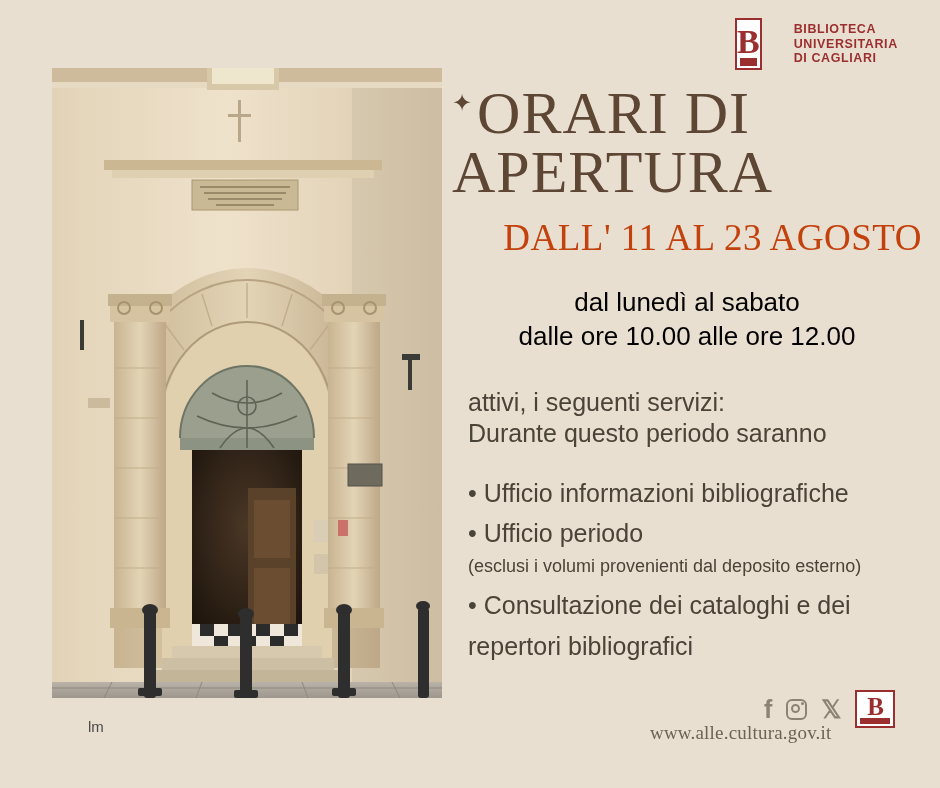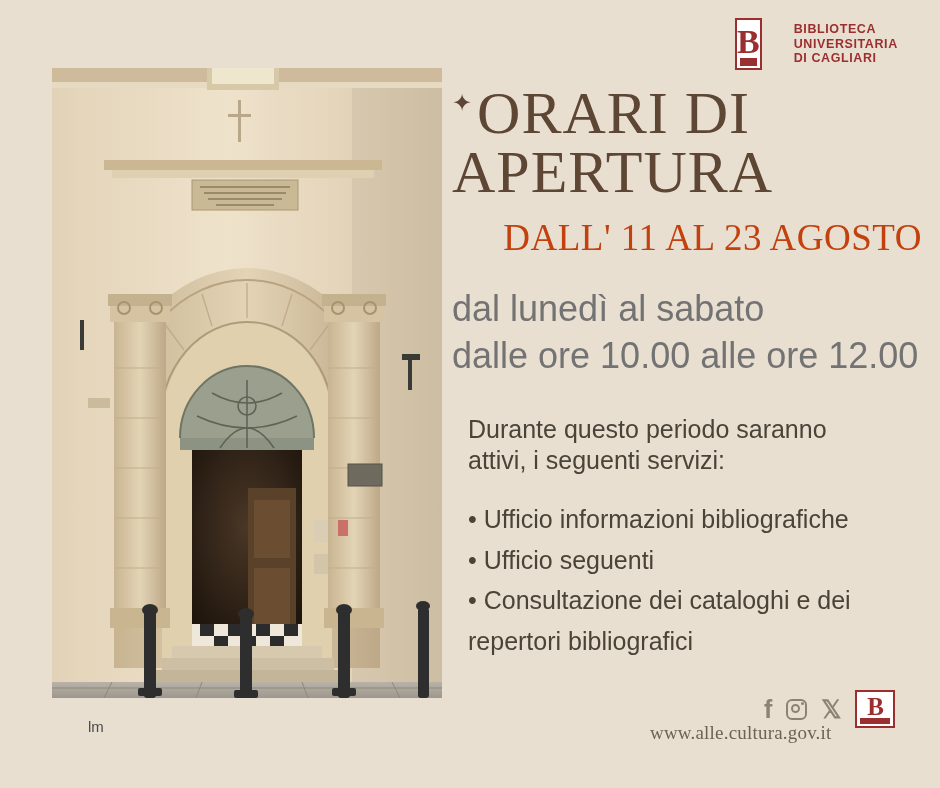--- a/index.html
+++ b/index.html
@@ -129,24 +129,24 @@
     font-size: 37px;
     text-align: right;
     margin: 14px 0 0 0;
     letter-spacing: 0.5px;
     text-transform: uppercase;
     font-weight: 400;
   }
 
   .hours {
     margin-top: 26px;
-    text-align: left;
-    color: #737373;
-    font-family: "Liberation Sans", sans-serif;
-    font-size: 36px;
+    text-align: center;
+    color: #000000;
+    font-family: "Liberation Sans", sans-serif;
+    font-size: 26px;
     line-height: 1.32;
   }
 
   .services-intro {
     margin-top: 34px;
     color: #4a4337;
     font-family: "Liberation Sans", sans-serif;
     font-size: 25px;
     line-height: 1.25;
     text-align: left;
@@ -446,27 +446,28 @@
     </div>
 
     <div class="subtitle">DALL' 11 AL 23 AGOSTO</div>
 
     <div class="hours">
       <div>dal lunedì al sabato</div>
       <div>dalle ore 10.00 alle ore 12.00</div>
     </div>
 
     <div class="services-intro">
+      <div>attivi, i seguenti servizi:</div>
       <div>Durante questo periodo saranno</div>
-      <div>attivi, i seguenti servizi:</div>
     </div>
 
     <div class="services">
       <div class="service-item">• Ufficio informazioni bibliografiche</div>
-      <div class="service-item">• Ufficio seguenti</div>
+      <div class="service-item">• Ufficio periodo</div>
+      <div class="service-note">(esclusi i volumi provenienti dal deposito esterno)</div>
       <div class="service-item">• Consultazione dei cataloghi e dei</div>
       <div class="service-item">repertori bibliografici</div>
     </div>
   </div>
 
   <div class="footer">
     <div class="socials">
       <span class="ic">f</span>
       <span class="ig-icon"></span>
       <span class="ic">𝕏</span>

